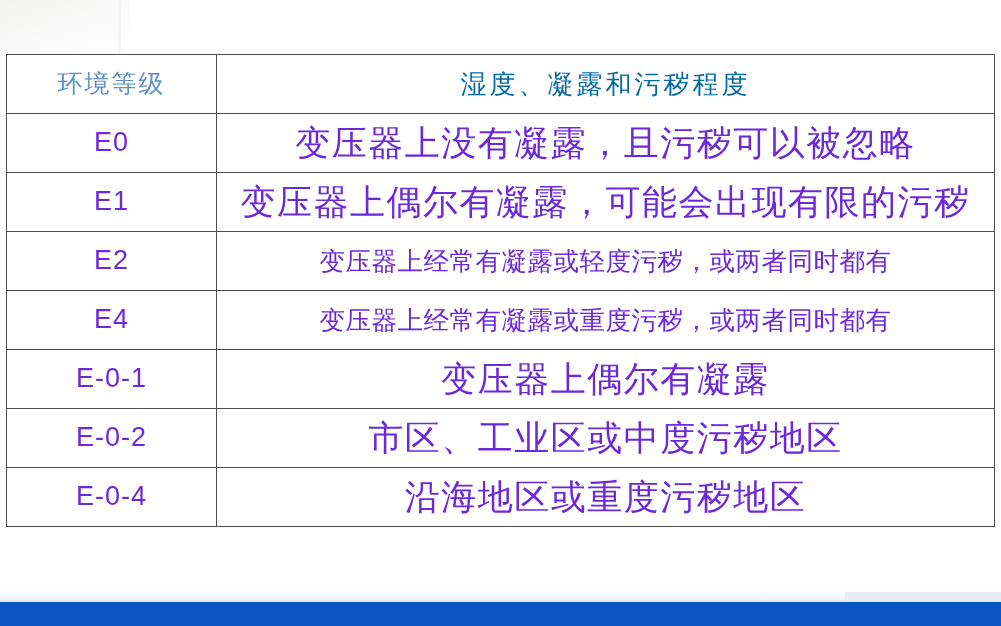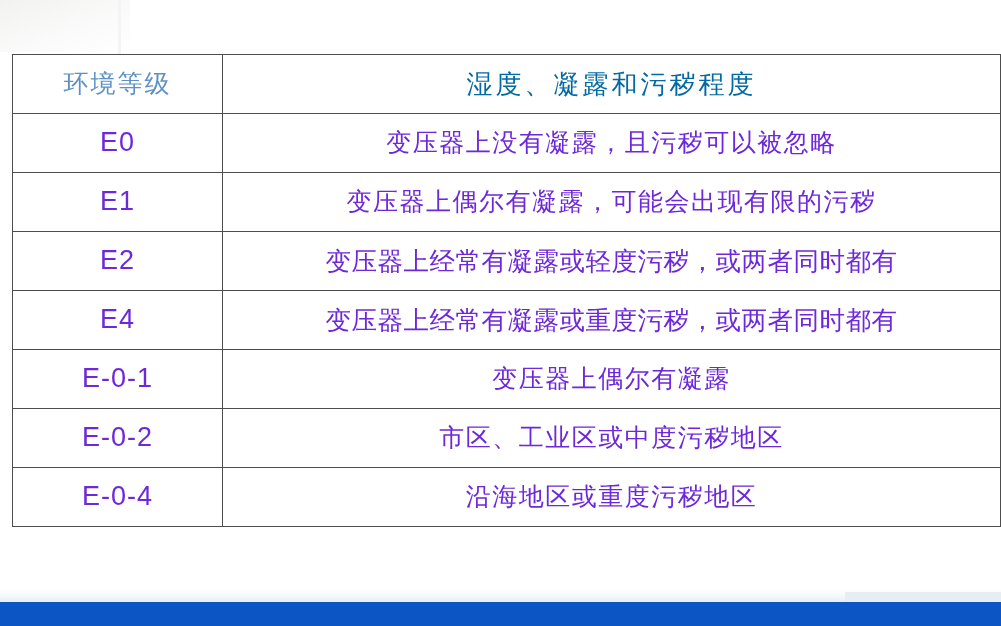--- a/index.html
+++ b/index.html
@@ -39,21 +39,21 @@
     position: absolute;
     left: 0;
     top: 0;
     width: 1001px;
     height: 626px;
   }
 
   
   .table-wrap {
     position: absolute;
-    left: 12px;
+    left: 6px;
     top: 54px;
     width: 988px;
   }
   table.env-table {
     border-collapse: collapse;
     width: 988px;
     table-layout: fixed;
   }
   table.env-table col.c-level { width: 210px; }
   table.env-table col.c-desc  { width: 778px; }
@@ -77,21 +77,21 @@
     color: #6b9bc9;
     font-weight: 400;
   }
   
   td.level.cjk {
     font-size: 25px;
     letter-spacing: 2px;
     color: #5e91c3;
   }
   td.desc {
-    font-size: 25px;
+    font-size: 35px;
     letter-spacing: 1.5px;
     color: #6396c6;
     font-weight: 400;
   }
   td.desc.header-desc {
     font-size: 26px;
     letter-spacing: 3px;
     color: #0369a1;
   }
   

